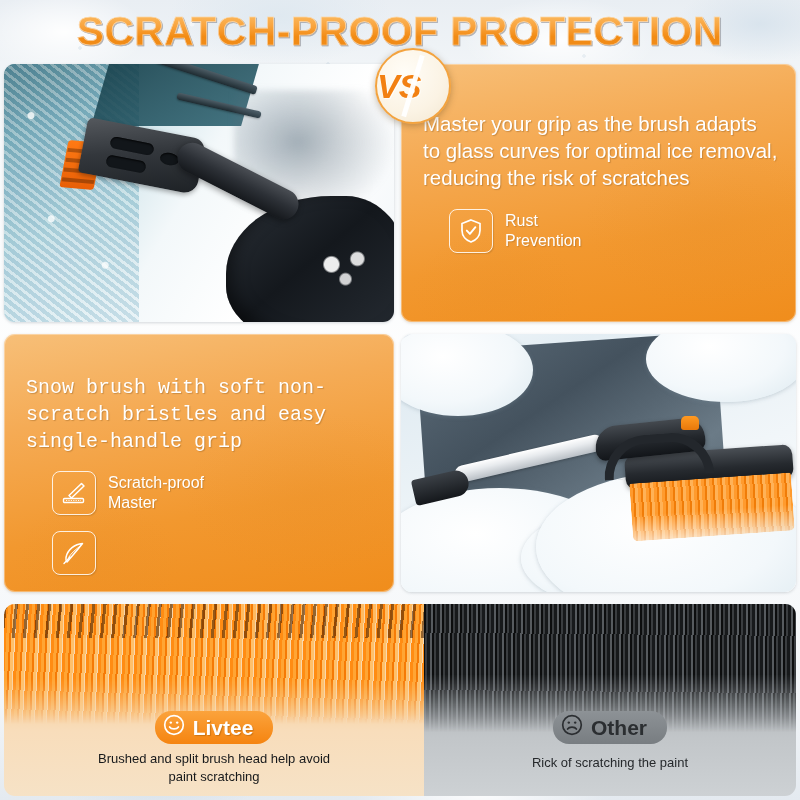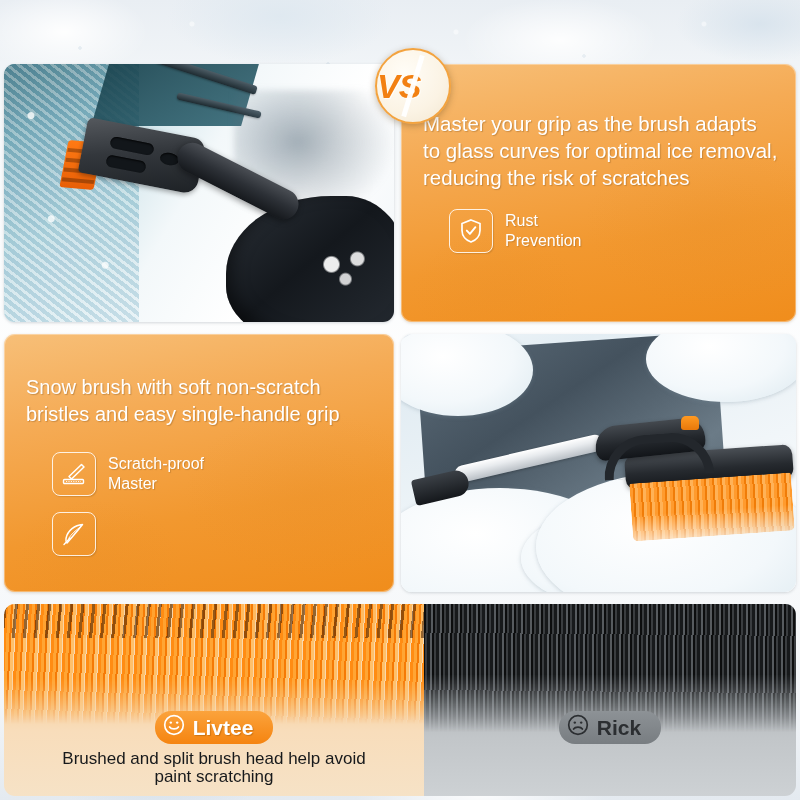--- a/index.html
+++ b/index.html
@@ -119,21 +119,21 @@
   #panel-brush-text .panel-text-inner { padding-top: 40px; }
 
   .headline {
     color: #ffffff;
     font-size: 20.5px;
     line-height: 27px;
     font-weight: normal;
     text-shadow: 1px 1px 1px rgba(150,100,40,0.45);
     margin: 0 0 16px 0;
   }
-  #panel-brush-text .headline { font-size: 20px; margin-bottom: 22px; }
+  #panel-brush-text .headline { font-size: 20px; margin-bottom: 14px; font-family: Liberation Mono, monospace; }
 
   .feature-list {
     display: flex;
     flex-direction: column;
     gap: 16px;
     margin-top: 2px;
   }
   .feature-row {
     display: flex;
     align-items: center;
@@ -441,21 +441,21 @@
     background: linear-gradient(180deg, #8d9296, #787d81);
     color: #2b2e31;
   }
   .face-icon { display: block; }
 
   .compare-caption {
     position: absolute;
     left: 0; right: 0;
     bottom: 10px;
     text-align: center;
-    font-size: 17px;
+    font-size: 13px;
     line-height: 18px;
     color: #17191b;
     white-space: pre-line;
   }
   .compare-caption.bad { color: #26292c; bottom: 24px; }
 
   .vs-badge {
     position: absolute;
     left: 375px;
     top: 48px;
@@ -487,20 +487,23 @@
     opacity: 0.95;
   }
 </style>
 </head>
 <body>
 
 <div id="page">
 
   <div class="snow-texture"></div>
 
+  <div class="header">
+    <div class="header-title">SCRATCH-PROOF PROTECTION</div>
+  </div>
 
   <div class="panel panel-photo" id="panel-scraper-photo">
     <div class="photo" id="scraper-scene">
       <div class="frost-left"></div>
       <div class="windshield-dark"></div>
       <div class="wiper"></div>
       <div class="wiper b"></div>
       <div class="car-body-blur"></div>
       <div class="glove"></div>
       <div class="glove-snow"></div>
@@ -625,24 +628,25 @@
         <div class="badge-row">
           <span class="brand-badge bad">
             <span class="face-icon">
               <svg width="22" height="22" viewBox="0 0 22 22" fill="none">
                 <circle cx="11" cy="11" r="9.3" stroke="#2b2e31" stroke-width="1.7"></circle>
                 <circle cx="7.8" cy="8.6" r="1.2" fill="#2b2e31"></circle>
                 <circle cx="14.2" cy="8.6" r="1.2" fill="#2b2e31"></circle>
                 <path d="M6.6 15 C8.2 12.4 13.8 12.4 15.4 15" stroke="#2b2e31" stroke-width="1.7" fill="none" stroke-linecap="round"></path>
               </svg>
             </span>
-            <span>Rick</span>
+            <span>Other</span>
           </span>
         </div>
 
+        <div class="compare-caption bad">Rick of scratching the paint</div>
       </div>
 
     </div>
   </div>
 
   <div class="vs-badge">
     <div class="vs-slash"></div>
     <span>VS</span>
   </div>
 

